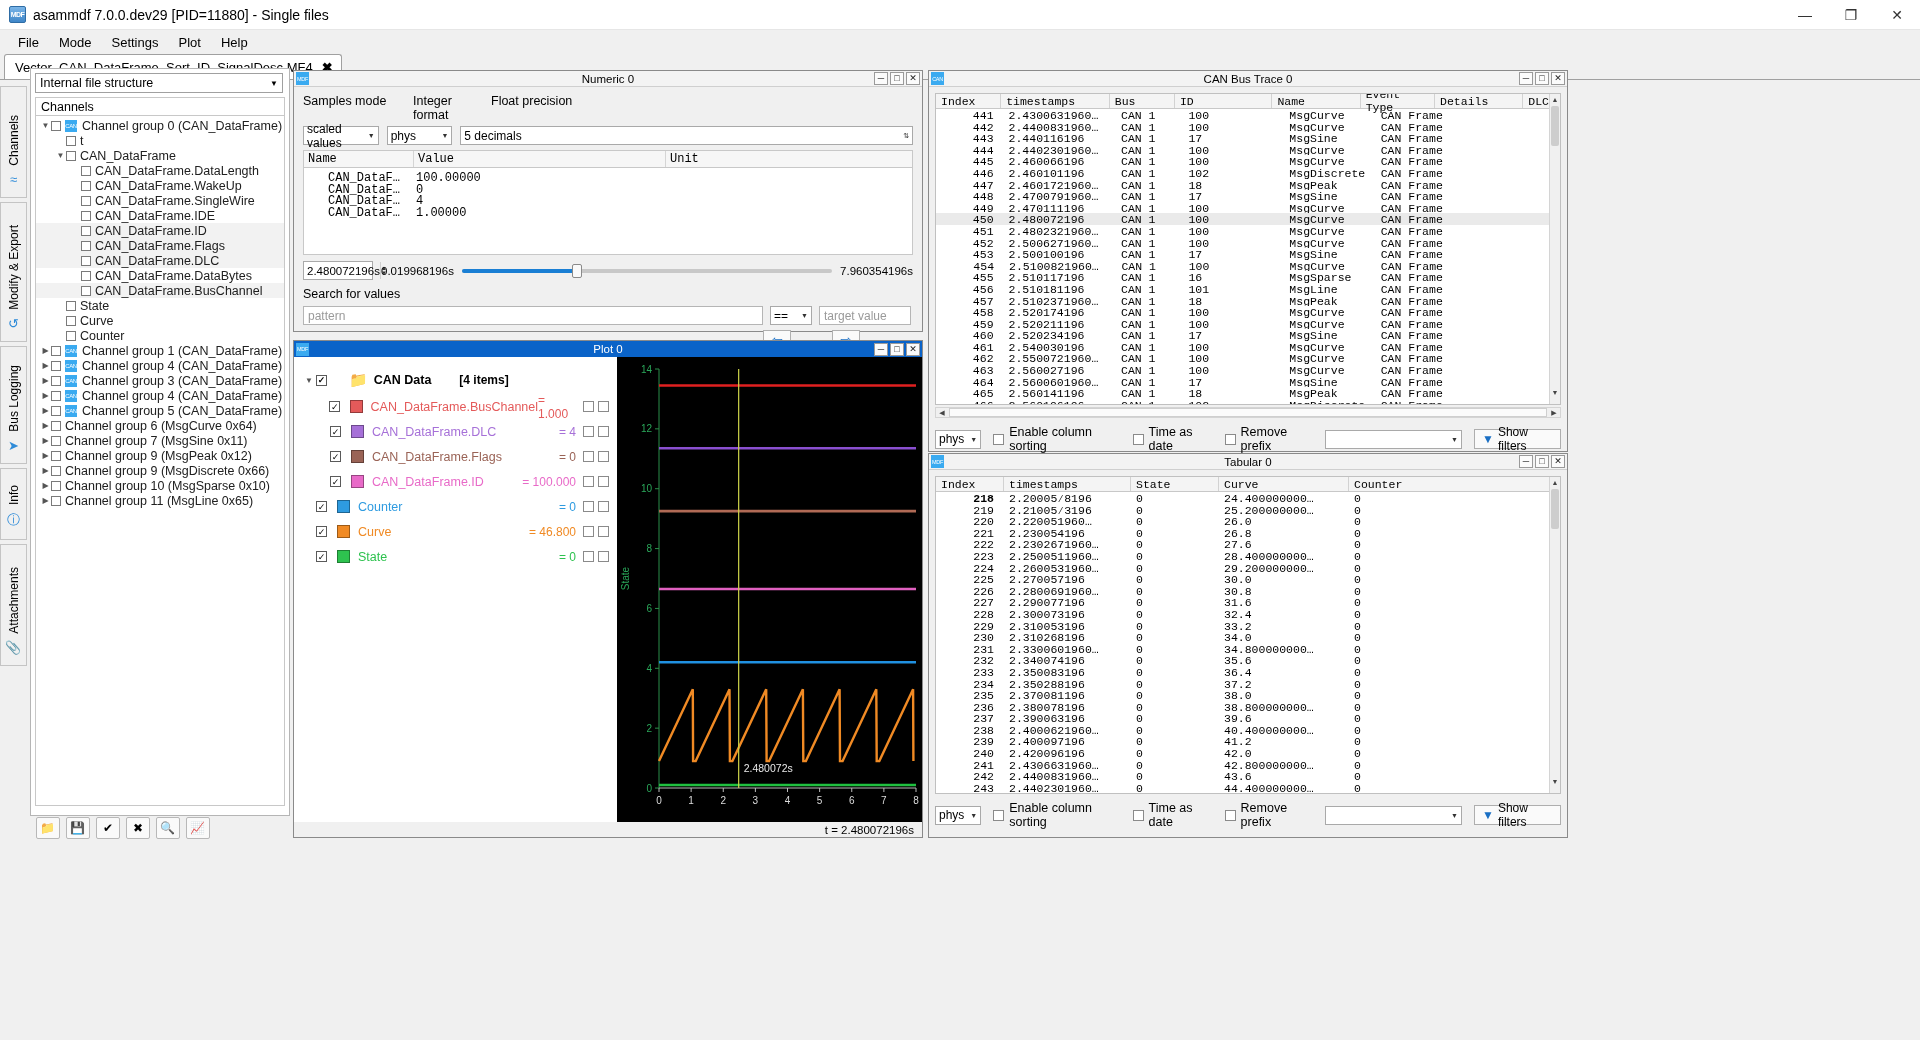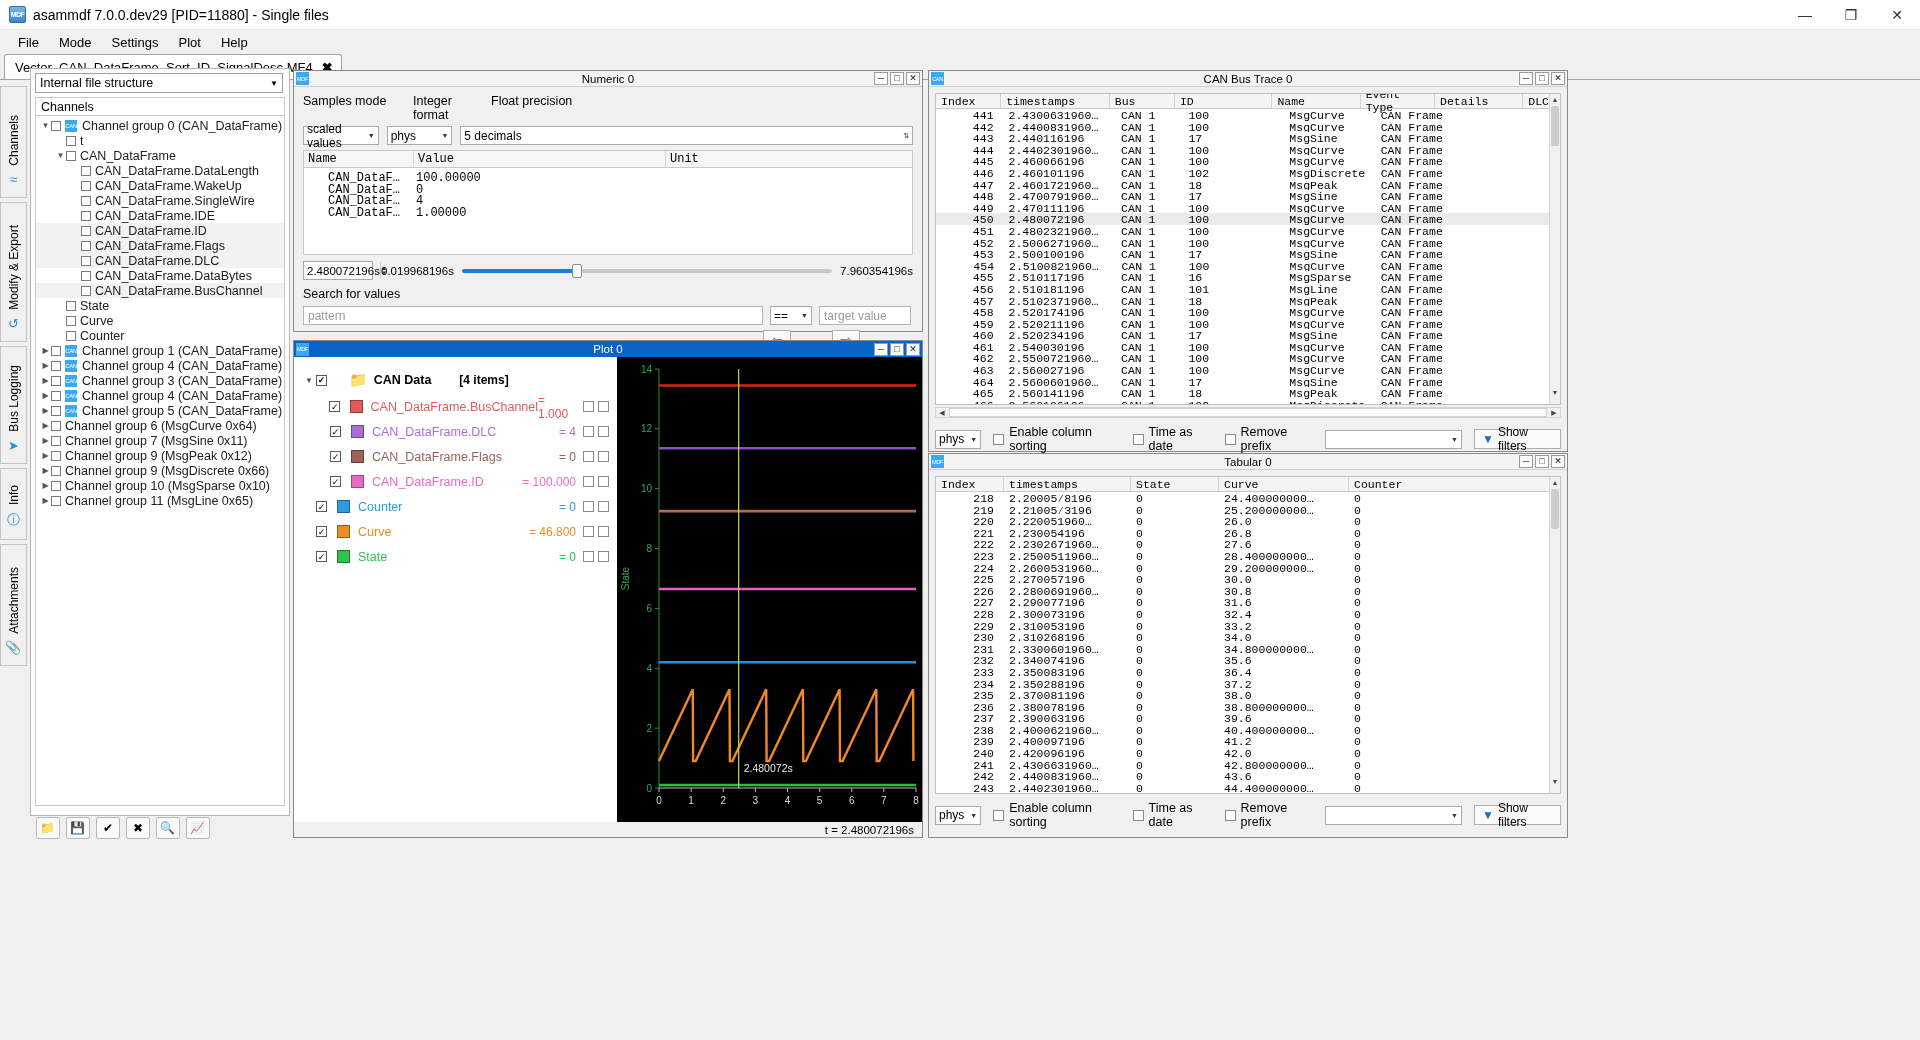--- a/index.html
+++ b/index.html
@@ -1038,21 +1038,21 @@
       <div style="flex:1; overflow:hidden;">
         <div class="dt-head mono" id="tb-head">
             <div style="width: 68px;">Index</div>
             <div style="width: 127px;">timestamps</div>
             <div style="width: 88px;">State</div>
             <div style="width: 130px;">Curve</div>
             <div style="width: 120px; border-right: none; flex: 1 1 0%;">Counter</div>
           </div>
         <div class="mono" id="tb-rows">
             <div class="dt-row">
-              <div class="num" style="width: 68px;">218</div>
+              <div class="num" style="width: 68px; font-weight: bold;">218</div>
               <div style="width: 127px;">2.20005⁄8196</div>
               <div style="width: 88px;">0</div>
               <div style="width: 130px;">24.400000000…</div>
               <div style="width: 120px; flex: 1 1 0%;">0</div>
             </div>
             <div class="dt-row">
               <div class="num" style="width: 68px;">219</div>
               <div style="width: 127px;">2.21005⁄3196</div>
               <div style="width: 88px;">0</div>
               <div style="width: 130px;">25.200000000…</div>

